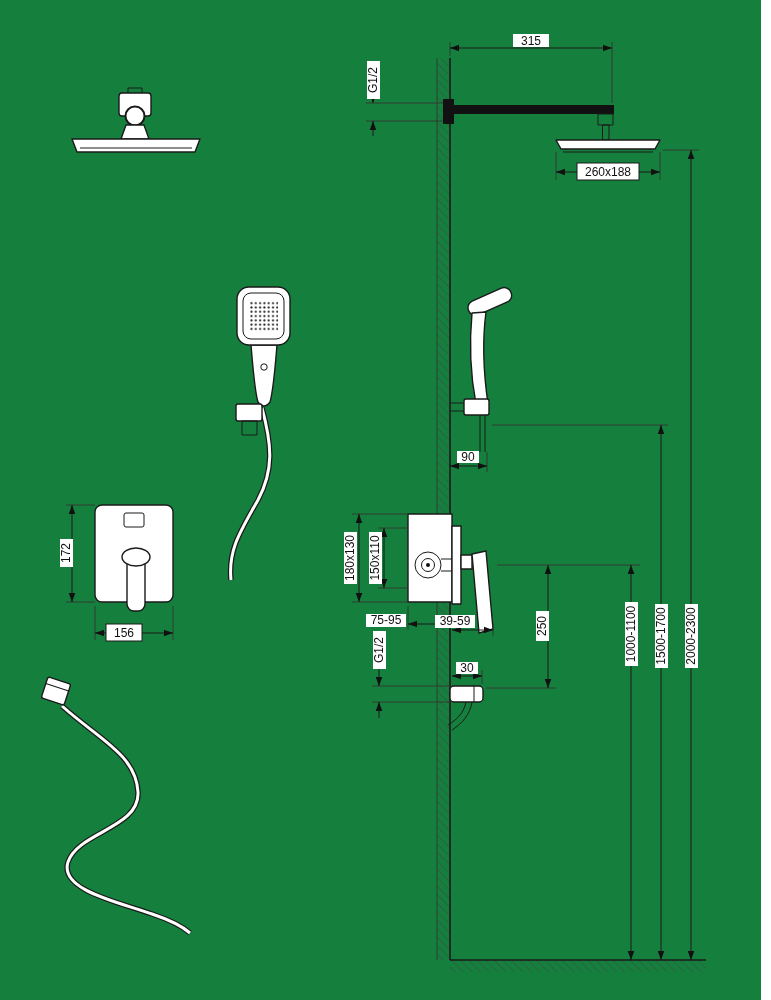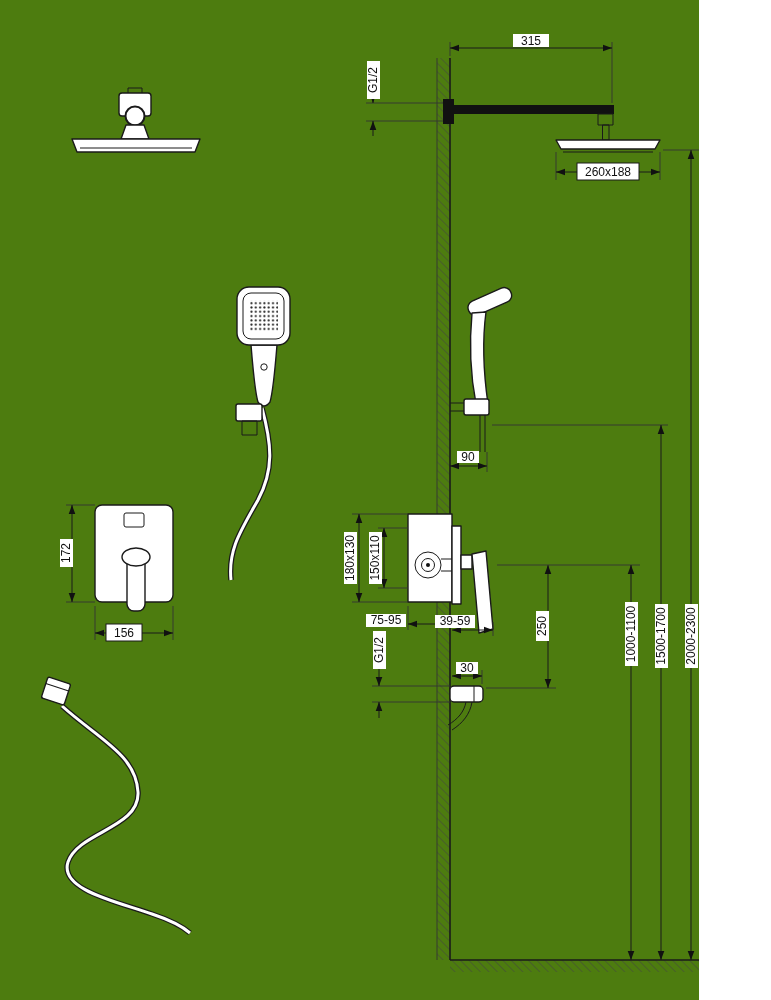--- a/index.html
+++ b/index.html
@@ -1,16 +1,16 @@
 <!DOCTYPE html>
 <html><head>
 <meta charset="utf-8">
 <style>
   html,body{margin:0;padding:0;background:#ffffff;}
-  #stage{position:relative;width:699px;height:1000px;background:#4d7c0f;overflow:hidden;}
+  #stage{position:relative;width:761px;height:1000px;background:#15803d;overflow:hidden;}
   svg{display:block;}
   svg text{font-family:"Liberation Sans","DejaVu Sans",sans-serif;font-size:12px;fill:#111;}
   .ln{stroke:#1a1a1a;stroke-width:1;fill:none;}
   .ext{stroke:#333;stroke-width:0.9;fill:none;}
   .obj{fill:#ffffff;stroke:#1a1a1a;stroke-width:1.4;stroke-linejoin:round;}
   .thin{fill:none;stroke:#1a1a1a;stroke-width:1;stroke-linejoin:round;}
   .solid{fill:#111;stroke:none;}
   .bg{fill:#ffffff;stroke:none;}
   .bgbox{fill:#ffffff;stroke:#1a1a1a;stroke-width:1;}
   .hosedark{fill:none;stroke:#1a1a1a;stroke-width:5.5;}

